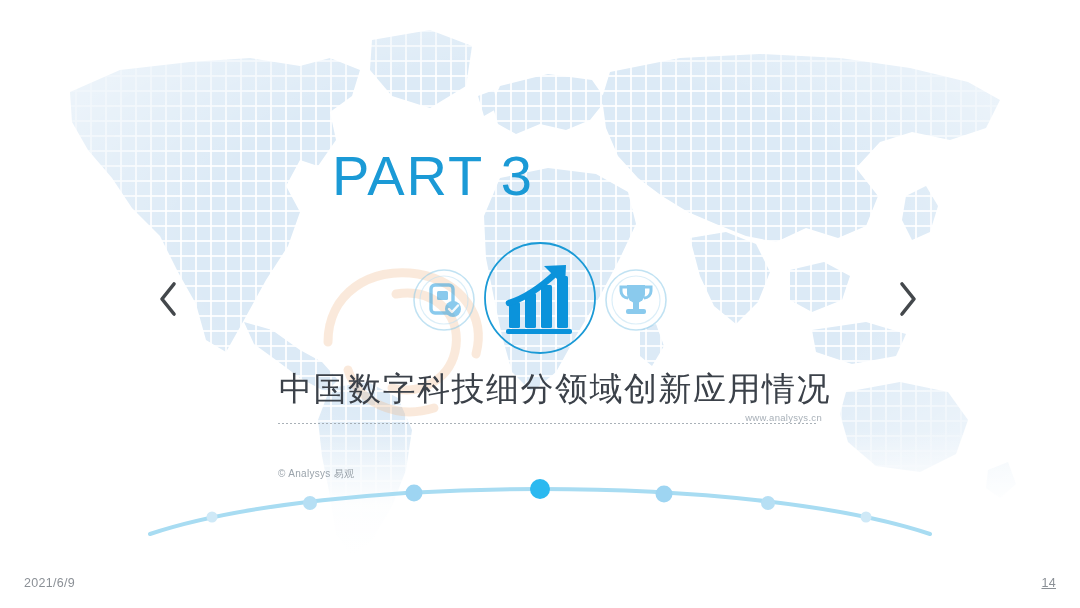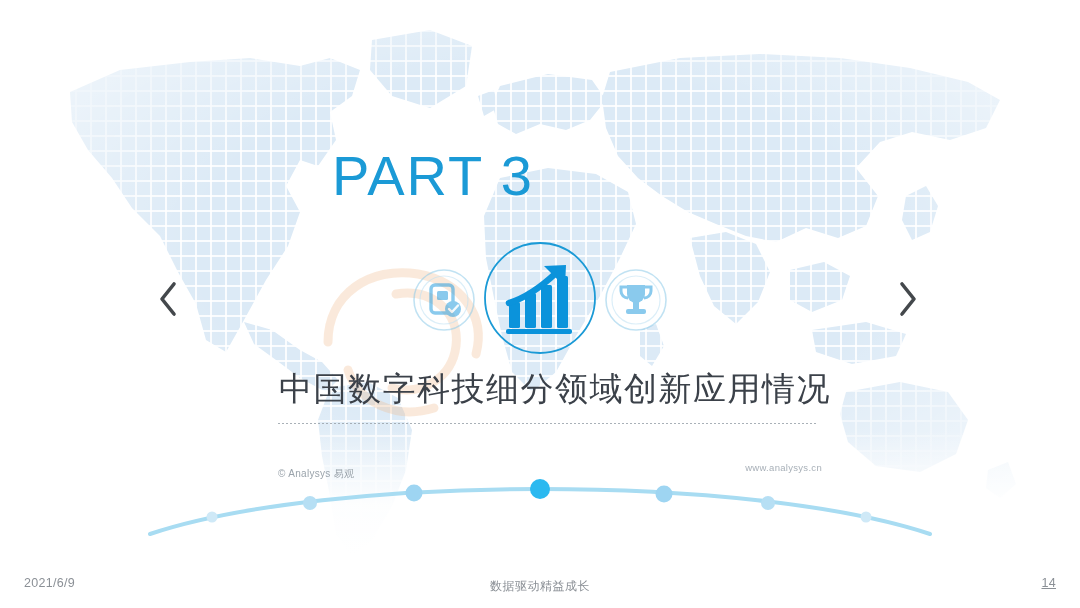--- a/index.html
+++ b/index.html
@@ -92,21 +92,21 @@
     background-image:repeating-linear-gradient(to right,#9aa3ab 0 1.5px,rgba(0,0,0,0) 1.5px 4px);
     opacity:.85;
   }
 
   
   .credit-left{
     position:absolute;left:278px;top:436px;
     font-size:10px;color:#9aa3ab;letter-spacing:.3px;margin-top:31px;
   }
   .credit-right{
-    position:absolute;right:258px;top:462px;
+    position:absolute;right:258px;top:412px;
     font-size:9.5px;color:#a8b0b8;letter-spacing:.3px;
   }
 
   
   .nav-chev{
     position:absolute;top:270px;width:44px;height:58px;
     color:#44484c;
     display:flex;align-items:center;justify-content:center;
     cursor:pointer;user-select:none;
   }
@@ -271,16 +271,15 @@
         <div class="dot" style="left: 310px; top: 41px; width: 14px; height: 14px; background: rgb(182, 223, 244);"></div>
         <div class="dot" style="left: 414px; top: 31px; width: 17px; height: 17px; background: rgb(158, 213, 242);"></div>
         <div class="dot" style="left: 540px; top: 27px; width: 20px; height: 20px; background: rgb(43, 185, 240);"></div>
         <div class="dot" style="left: 664px; top: 32px; width: 17px; height: 17px; background: rgb(158, 213, 242);"></div>
         <div class="dot" style="left: 768px; top: 41px; width: 14px; height: 14px; background: rgb(182, 223, 244);"></div>
         <div class="dot" style="left: 866px; top: 55px; width: 11px; height: 11px; background: rgb(207, 233, 247);"></div>
       </div>
   </div>
 
   <div class="footer-date">2021/6/9</div>
-  <div class="footer-center">数据驱动精益成长</div>
   <div class="footer-page">14</div>
 
 </div>
 
 </body></html>

